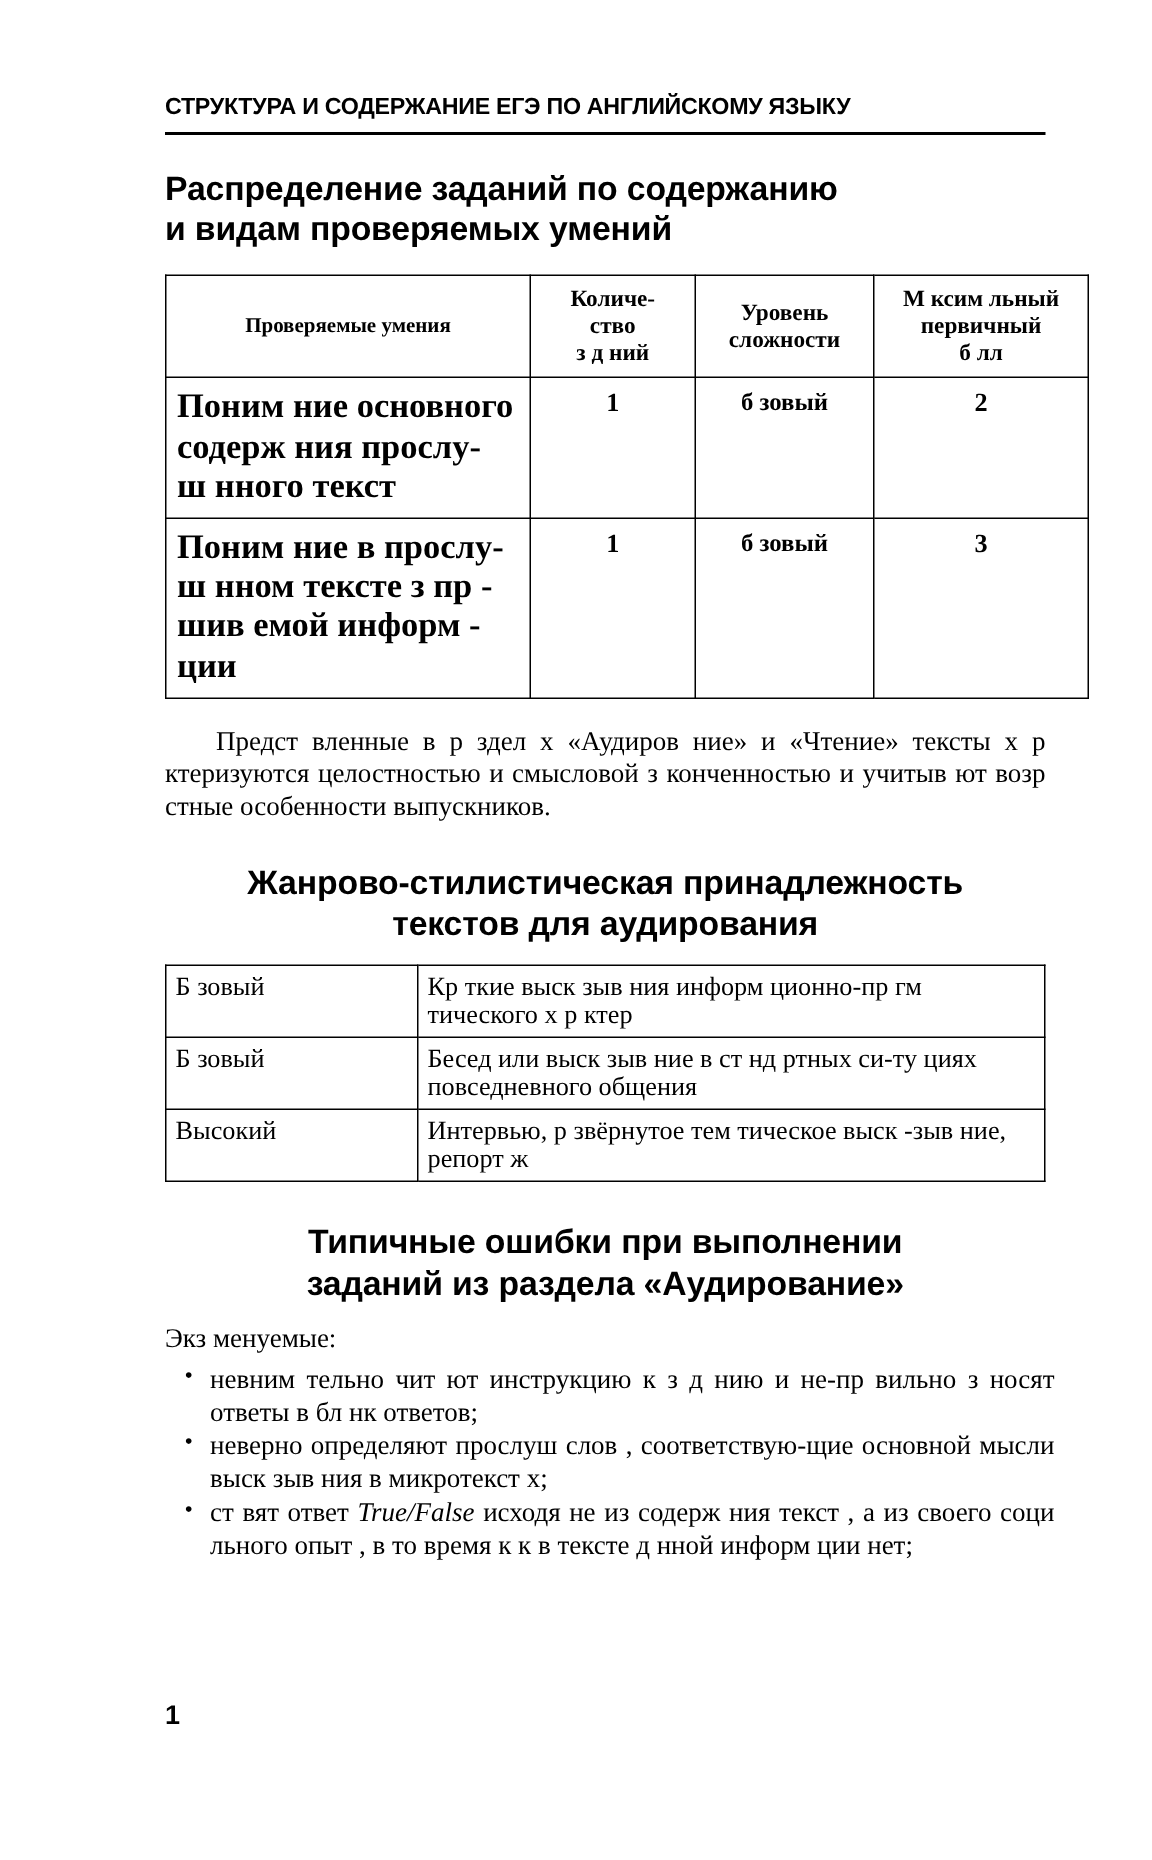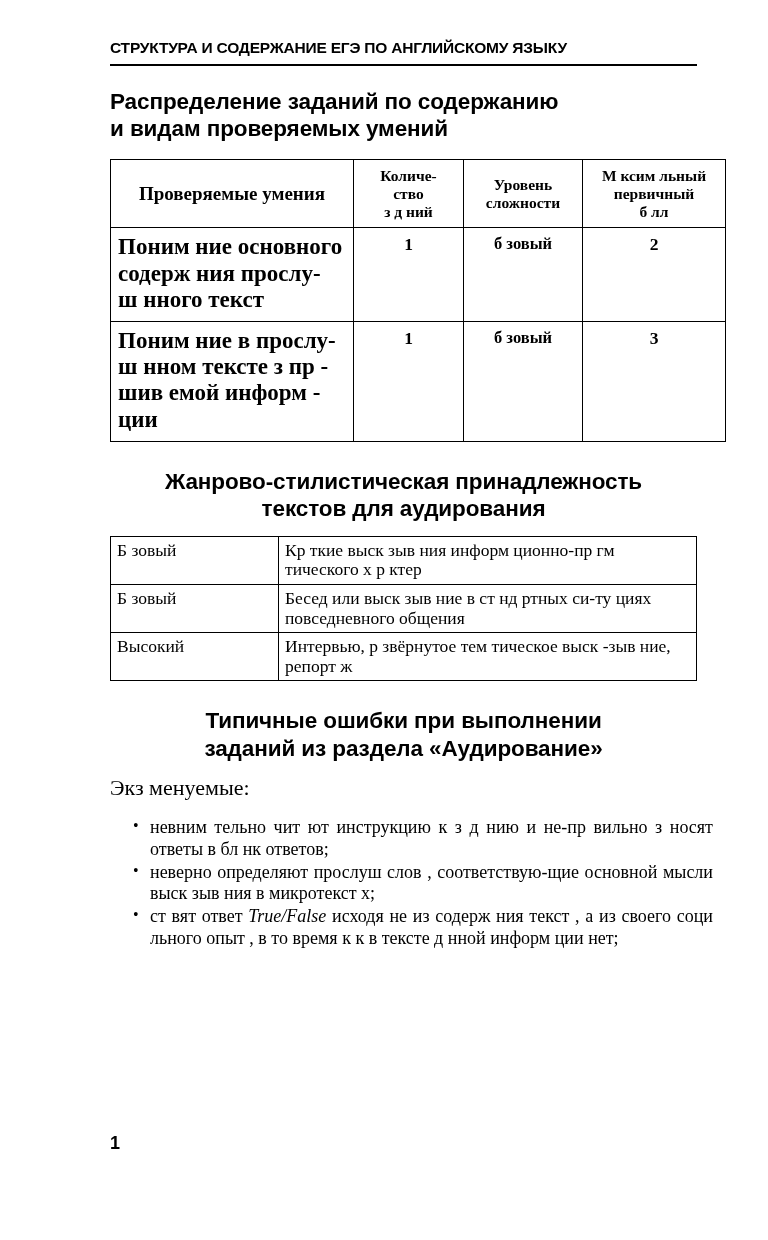--- a/index.html
+++ b/index.html
@@ -14,21 +14,21 @@
     color: #000000;
     position: relative;
     overflow: hidden;
   }
   .page {
     position: absolute;
     left: 0; top: 0;
     width: 768px;
     height: 1240px;
     box-sizing: border-box;
-    padding: 39px 72px 0 110px;
+    padding: 63px 72px 0 110px;
   }
   .running-head {
     font-family: "Liberation Sans", sans-serif;
     font-weight: bold;
     font-size: 15.5px;
     letter-spacing: -0.2px;
     text-align: left;
     white-space: nowrap;
   }
   .rule {
@@ -69,21 +69,21 @@
     line-height: 1.12;
   }
   table.grid thead th {
     text-align: center;
     font-weight: bold;
     font-size: 15.5px;
     line-height: 1.15;
     vertical-align: middle;
     padding: 7px 3px;
   }
-  table.grid thead th.col1 { font-size: 19px; }
+  table.grid thead th.col1 { font-size: 14px; }
   .skills-table td.c1 {
     font-weight: bold;
     font-size: 23px;
     padding: 6px 7px 8px 7px;
     line-height: 1.14;
   }
   .skills-table td.c2, .skills-table td.c3, .skills-table td.c4 {
     text-align: center;
     font-weight: bold;
     padding-top: 7px;
@@ -99,27 +99,27 @@
   }
   .genre-table td {
     padding: 7px 8px 9px 8px;
     font-size: 18px;
     line-height: 1.18;
   }
   .genre-table td.left {
     width: 155px;
   }
   .errors-lead {
-    font-size: 22px;
+    font-size: 18px;
     margin: 12px 0 2px 0;
     width: 587px;
   }
   ul.errors {
     list-style: none;
-    margin: 16px;
+    margin: 6px;
     padding: 0;
     width: 587px;
   }
   ul.errors li {
     font-size: 18px;
     line-height: 1.21;
     text-align: justify;
     padding-left: 24px;
     position: relative;
     margin-bottom: 1px;
@@ -170,20 +170,21 @@
         </tr>
         <tr>
           <td class="c1">Поним ние в прослу-<br>ш нном тексте з  пр -<br>шив емой информ  -<br>ции</td>
           <td class="c2">1</td>
           <td class="c3">б зовый</td>
           <td class="c4">3</td>
         </tr>
       </tbody>
   </table>
 
+  <p class="para">Предст вленные в р  здел х «Аудиров ние» и «Чтение» тексты х  р ктеризуются целостностью и смысловой з  конченностью и учитыв ют возр  стные особенности выпускников.</p>
 
   <h2 class="section-title" id="t-genre">Жанрово-стилистическая принадлежность<br>текстов для аудирования</h2>
 
   <table class="grid genre-table">
     <tbody id="genre-body">
         <tr>
           <td class="left">Б зовый</td>
           <td>Кр ткие выск зыв ния информ ционно-пр гм тического х р ктер</td>
         </tr>
         <tr>

